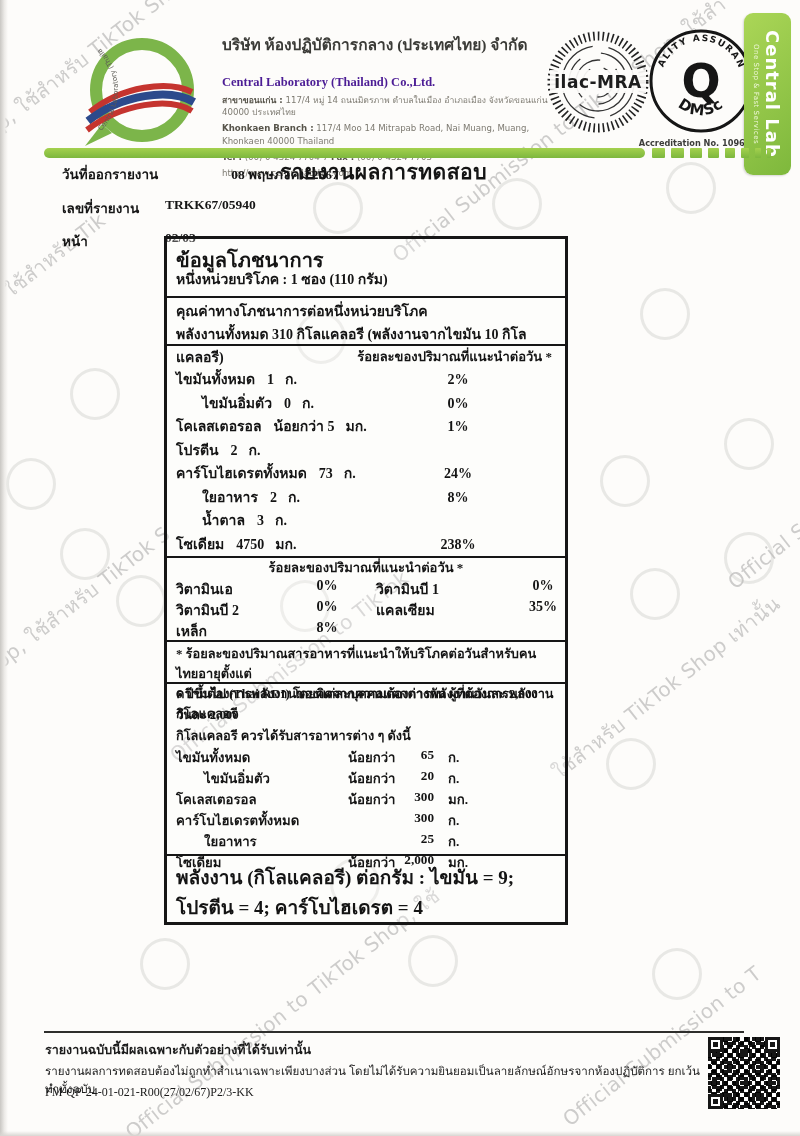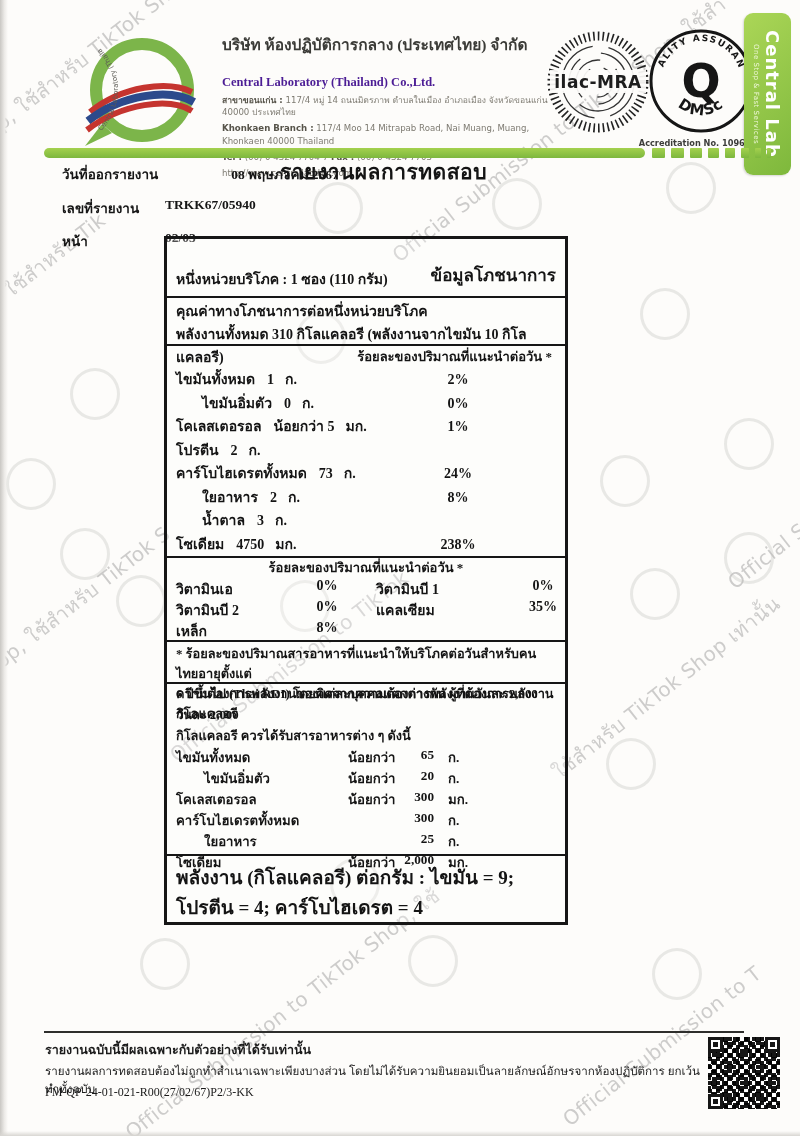--- a/index.html
+++ b/index.html
@@ -51,21 +51,21 @@
   .meta-row{position:absolute;left:62px;font-size:13.5px;color:#161616;}
   .meta-row .lbl{font-weight:bold;display:inline-block;}
   .meta-row .val{position:absolute;left:103px;width:240px;white-space:nowrap;font-weight:600;}
   .m0{top:163px;text-align:center;} .m1{top:197px;} .m2{top:230px;}
 
   
   .ntable{position:absolute;left:164px;top:236px;width:404px;height:689px;border:3px solid #161616;
     box-sizing:border-box;color:#141414;display:flex;flex-direction:column;background:rgba(255,255,255,.25);}
   .sec{padding:0 9px;box-sizing:border-box;}
   .sec.bb{border-bottom:2px solid #161616;}
-  .s1{height:30px;text-align:right;font-weight:bold;font-size:17px;padding-top:22px;}
+  .s1{height:30px;text-align:left;font-weight:bold;font-size:20px;padding-top:5px;}
   .s2{height:45px;font-weight:600;font-size:14px;line-height:22px;}
   .s3{height:48px;font-weight:bold;font-size:14px;line-height:23px;padding-top:2px;}
   .s4{height:212px;font-size:14px;}
   .pct-head{text-align:right;font-size:13px;font-weight:bold;line-height:22px;padding-right:4px;}
   .nrow{position:relative;line-height:23.5px;font-weight:600;}
   .nrow .nm{margin-left:0;}
   .nrow.ind .nm{margin-left:26px;}
   .nrow .amt{margin-left:12px;}
   .nrow .unit{margin-left:11px;}
   .nrow .pct{position:absolute;left:252px;width:60px;text-align:center;}

